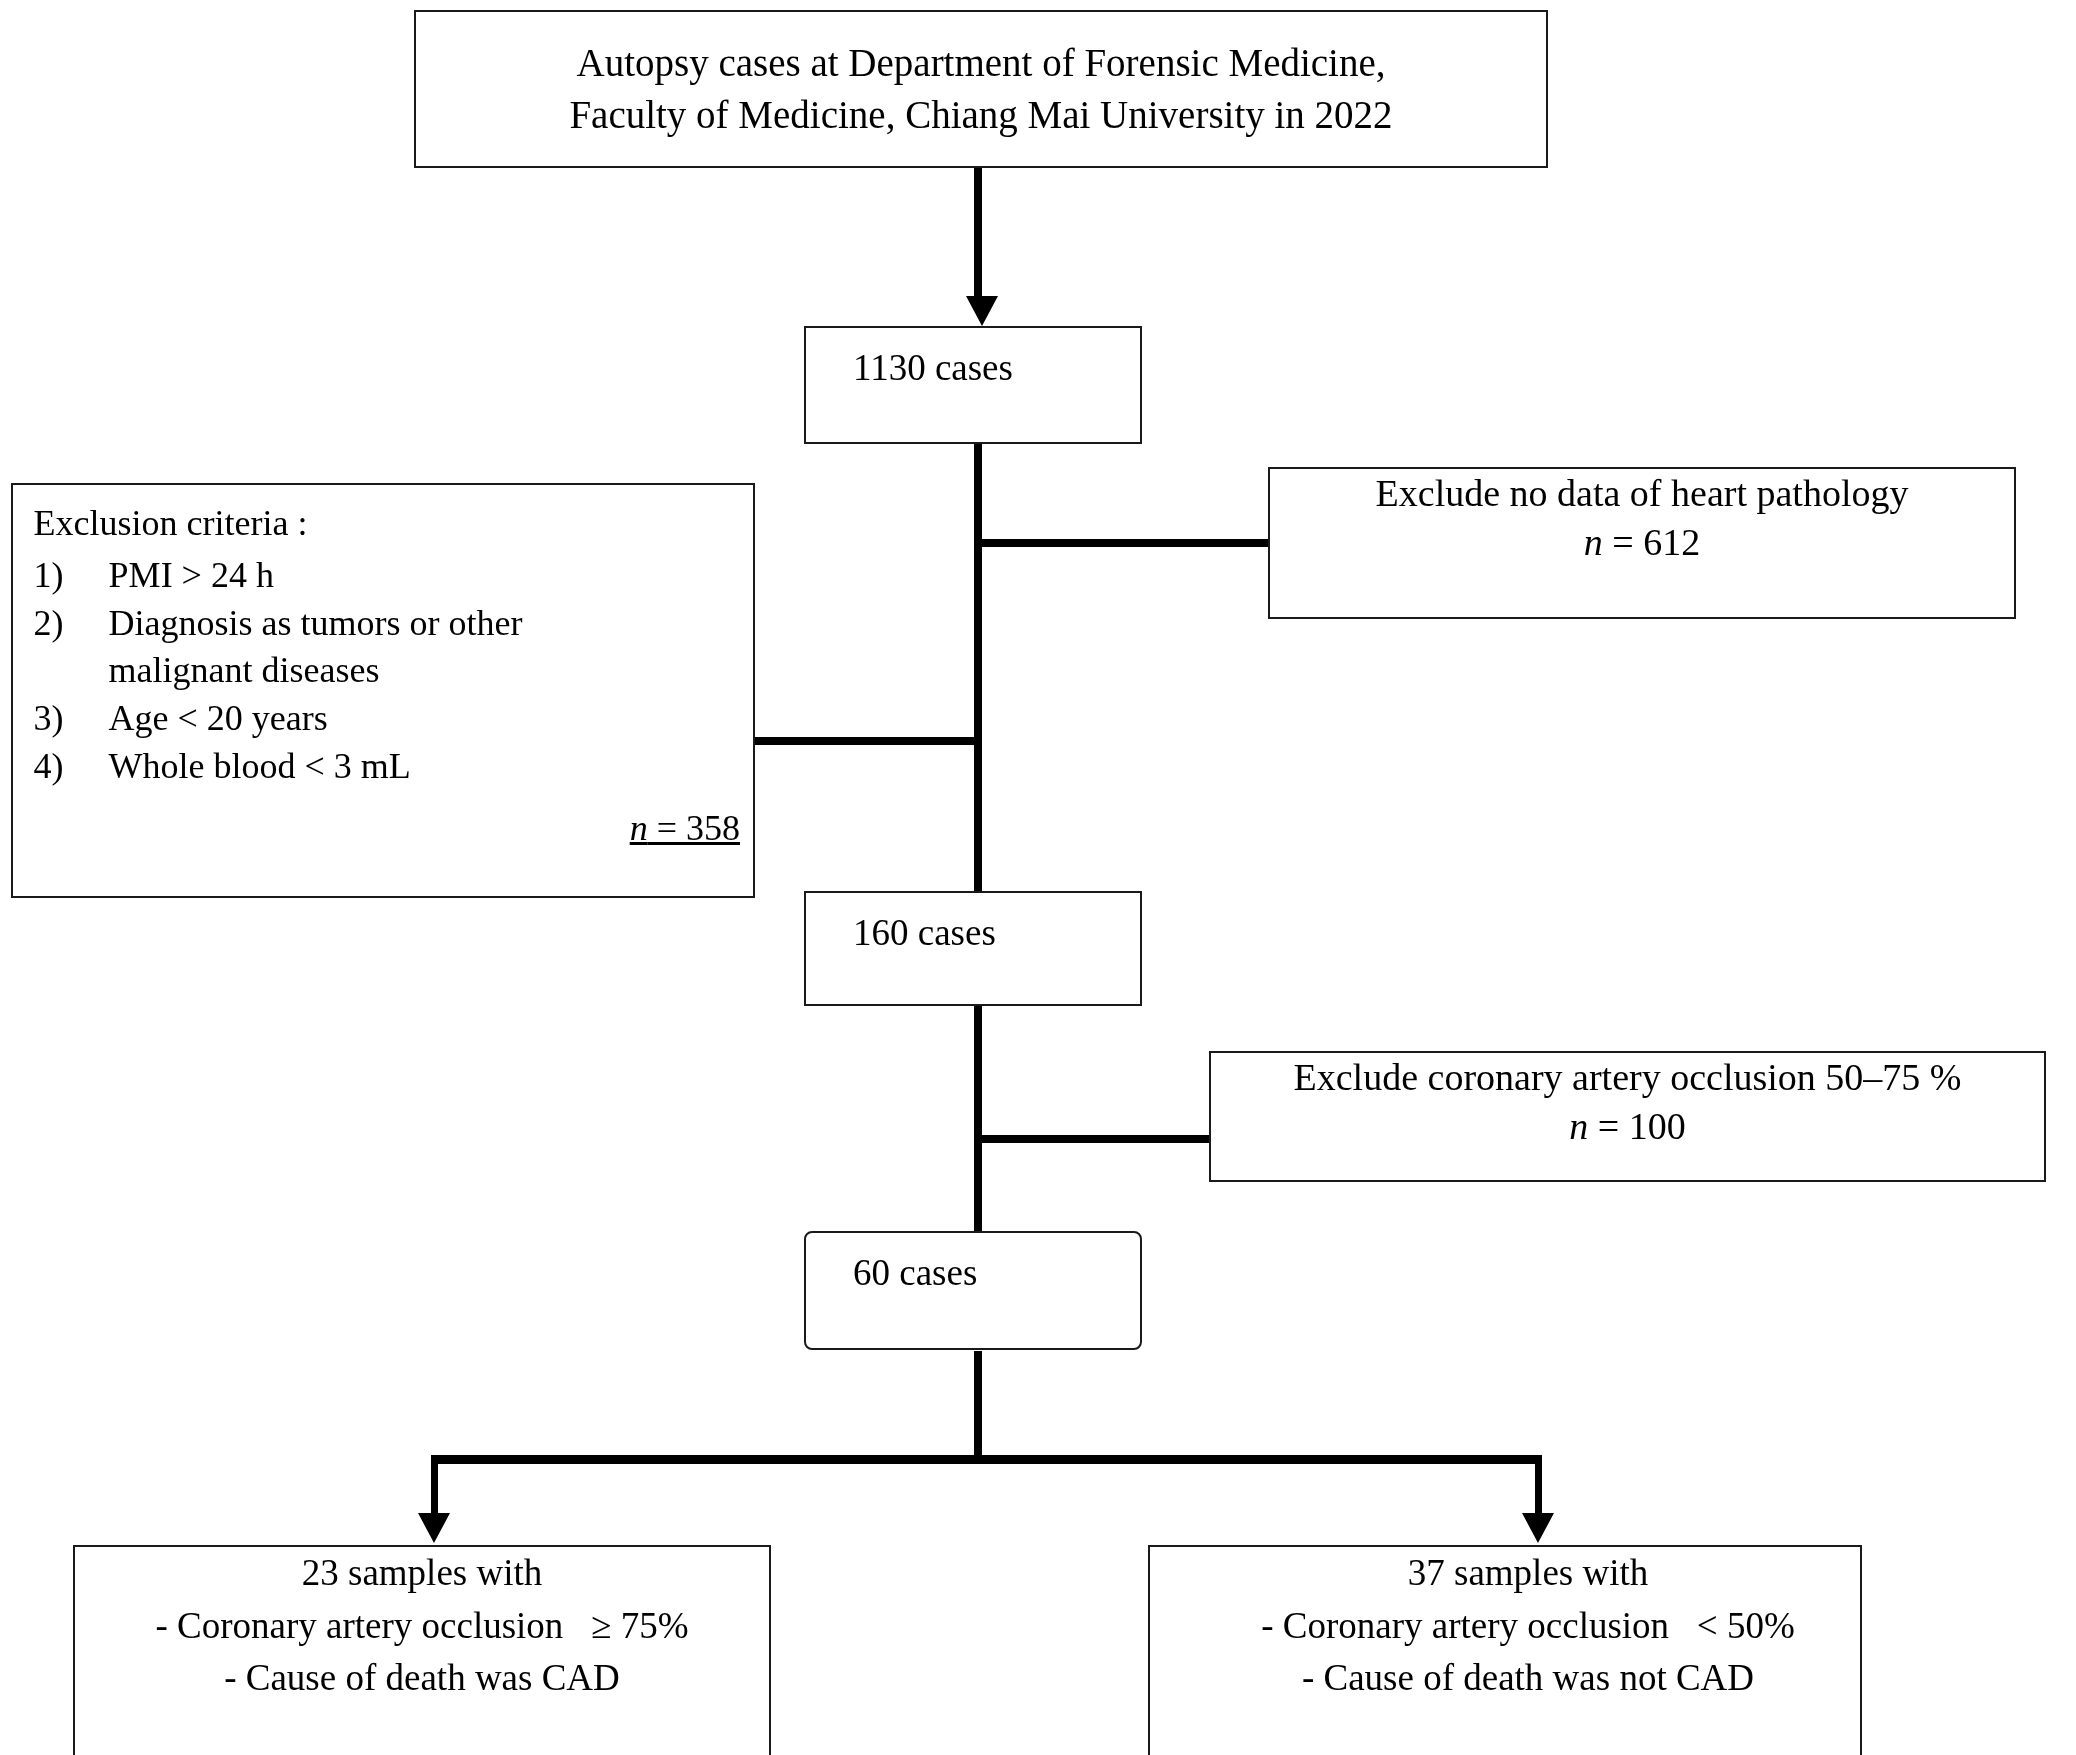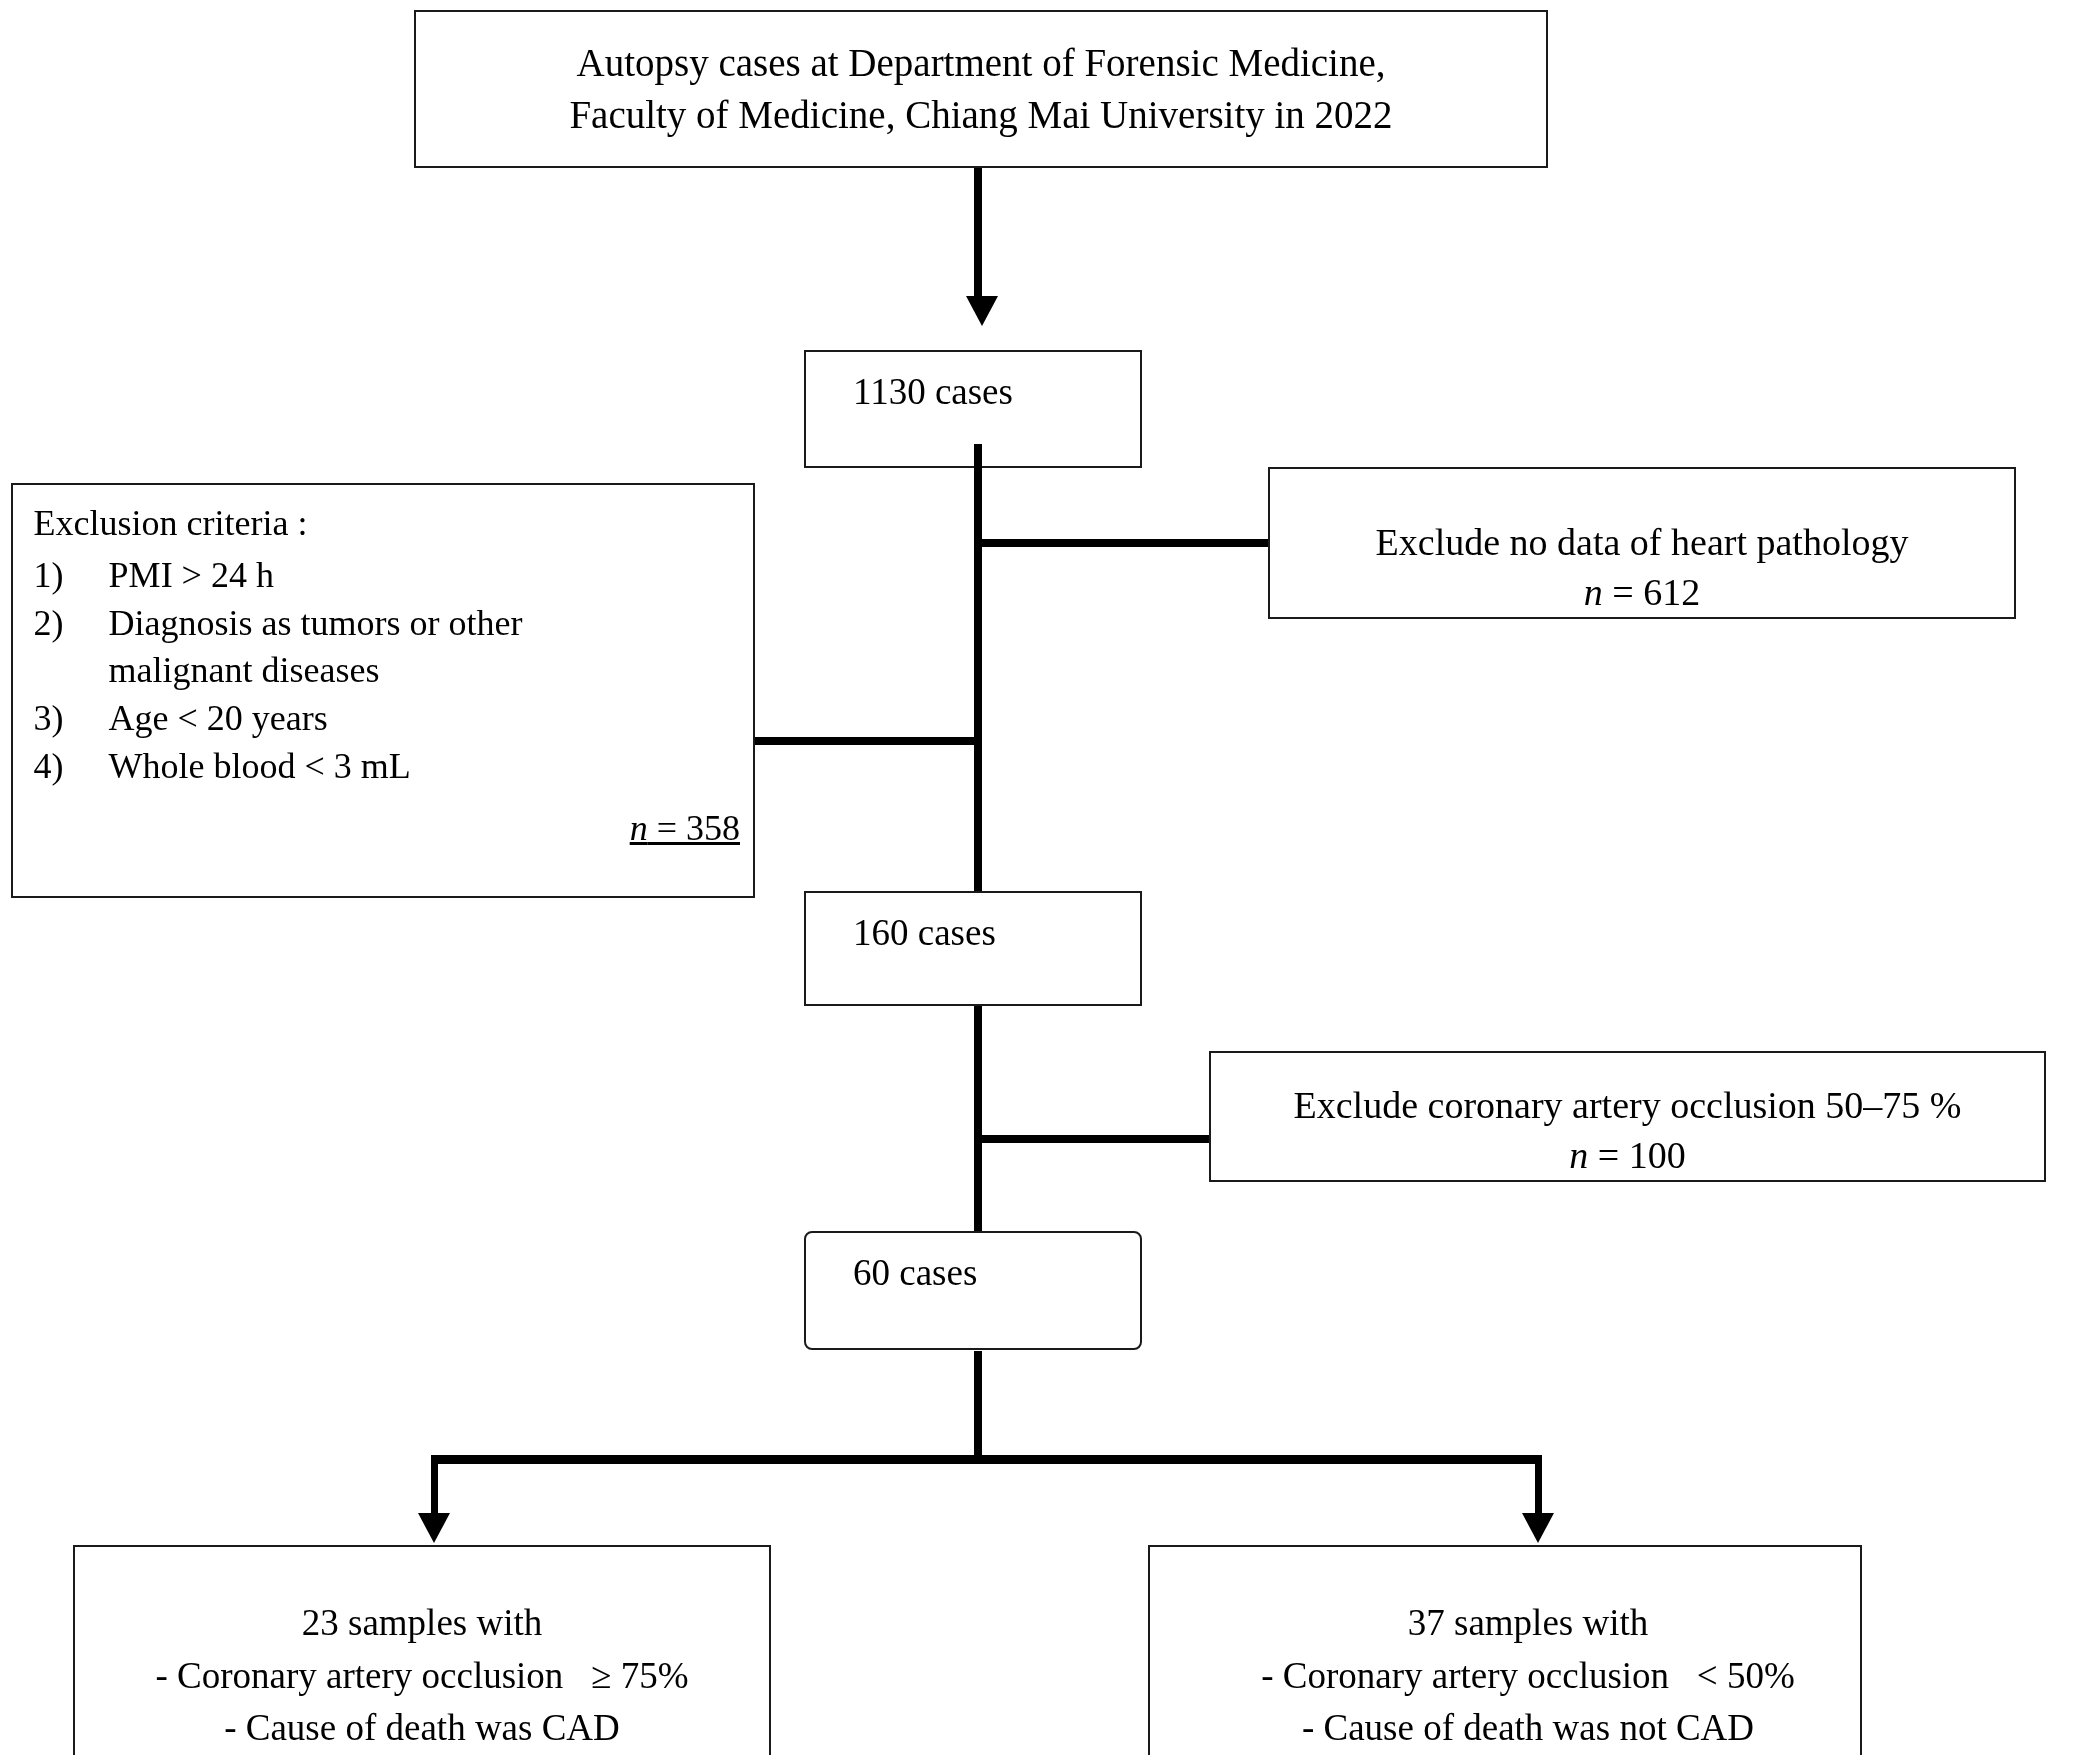--- a/index.html
+++ b/index.html
@@ -17,21 +17,21 @@
     color: #000000;
     overflow: hidden;
   }
   .box {
     position: absolute;
     box-sizing: border-box;
     border: 2.7px solid #1a1a1a;
     background: #ffffff;
     display: flex;
     flex-direction: column;
-    justify-content: flex-end;
+    justify-content: flex-start;
   }
   .line-h, .line-v {
     position: absolute;
     background: #000000;
   }
   .arrow-down {
     position: absolute;
     width: 0;
     height: 0;
     border-left: 16.3px solid transparent;
@@ -53,21 +53,21 @@
     justify-content: center;
   }
 
   
   .casebox {
     font-size: 37px;
     padding-left: 47px;
     padding-top: 18.4px;
     justify-content: flex-start;
   }
-  #box-1130 { left: 804px; top: 326px; width: 338px; height: 118px; margin-top: 24px; }
+  #box-1130 { left: 804px; top: 326px; width: 338px; height: 118px; }
   #box-160  { left: 804px; top: 891px; width: 338px; height: 115px; }
   #box-60   { left: 804px; top: 1231px; width: 338px; height: 119px; border-radius: 8px; }
 
   
   #box-criteria {
     left: 11px; top: 483px; width: 744px; height: 415px;
     font-size: 36px; line-height: 1.30;
     padding: 15px 13px 13px 20.6px;
     justify-content: flex-start;
   }

